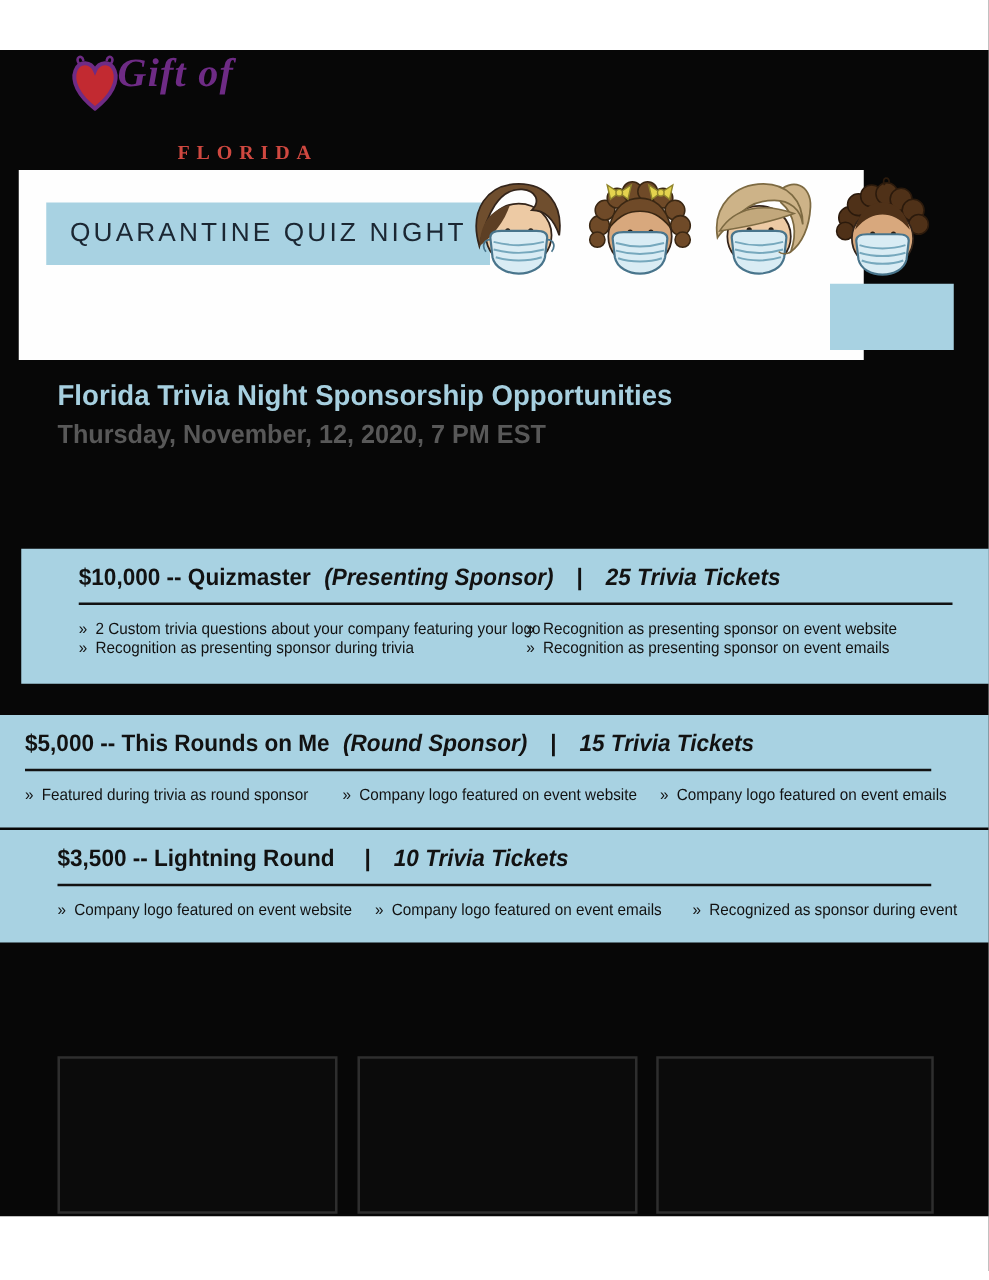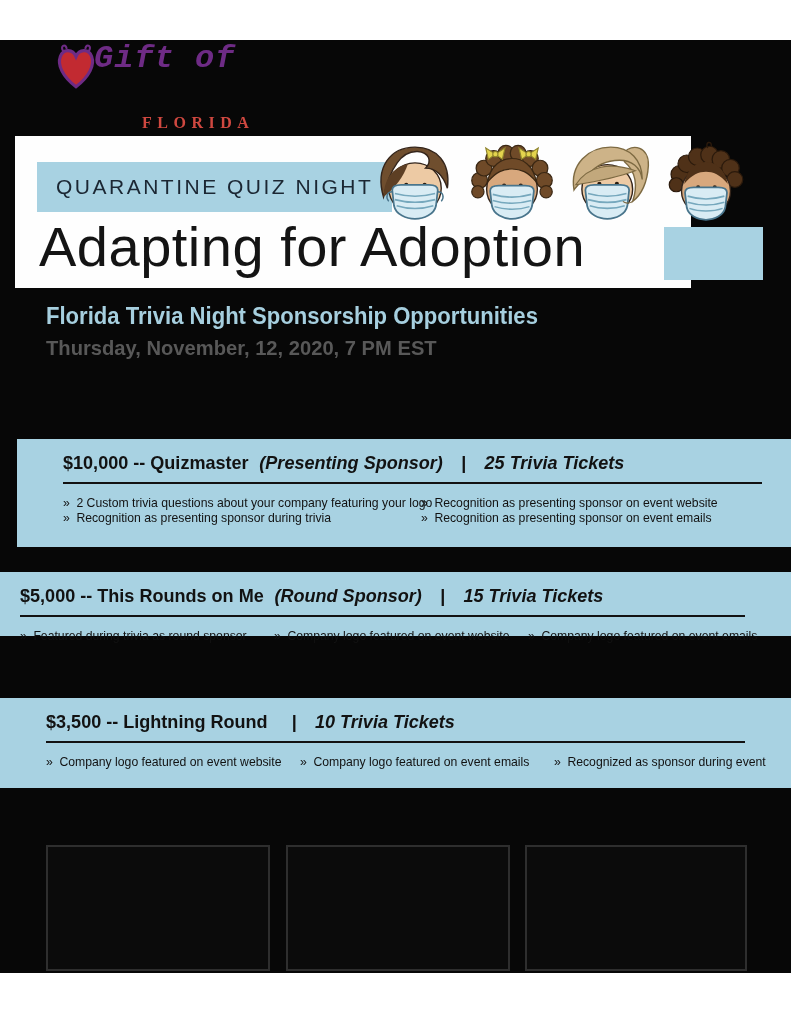--- a/index.html
+++ b/index.html
@@ -7,21 +7,21 @@
   html,body { margin:0; padding:0; }
   body {
     width:791px; height:1024px; position:relative; overflow:hidden;
     background:#ffffff; font-family:"Liberation Sans", sans-serif;
   }
   .black-bg { position:absolute; left:0; top:40px; width:791px; height:933px; background:#070707; }
 
   
   .logo { position:absolute; left:46px; top:44px; width:215px; height:92px; }
   .logo .heart { position:absolute; left:10px; top:0px; }
-  .logo .l1 { position:absolute; left:48px; top:-4px; font-family:Liberation Mono, monospace;
+  .logo .l1 { position:absolute; left:48px; top:-4px; font-family:Liberation Serif, serif;
               font-style:italic; font-size:32px; font-weight:700; color:#6e2b85; letter-spacing:1px; }
   .logo .l2 { position:absolute; left:0px; top:26px; font-family:"Liberation Serif", serif;
               font-size:47px; font-weight:700; color:#6e2b85; letter-spacing:-1px; line-height:1; }
   .logo .l3 { position:absolute; left:96px; top:70px; font-family:"Liberation Serif", serif;
               font-size:16px; font-weight:700; color:#cf4840; letter-spacing:5.5px; }
 
   
   .banner { position:absolute; left:15px; top:136px; width:676px; height:152px; background:#fefefe; }
   .kicker { position:absolute; left:22px; top:26px; height:50px; line-height:50px; padding:0 19px;
             background:var(--accent); color:#1b2733; font-size:21px; letter-spacing:2.5px; white-space:nowrap; }
@@ -33,22 +33,22 @@
 
   
   .intro-h   { position:absolute; left:46px; top:303px; font-size:23px; font-weight:700; color:#a6cfdf;
                transform:scaleX(0.96); transform-origin:0 50%; white-space:nowrap; }
   .intro-date{ position:absolute; left:46px; top:336px; font-size:21px; font-weight:700; color:#585858;
                transform:scaleX(0.96); transform-origin:0 50%; white-space:nowrap; }
 
   
   .band  { position:absolute; left:0; width:791px; background:var(--accent); padding:0 46px; }
   .band1 { top:439px; height:108px;margin-left:17px; }
-  .band2 { top:572px; height:64px;padding-left:20px; }
-  .band3 { top:698px; height:90px; }
+  .band2 { top:572px; height:90px;padding-left:20px; }
+  .band3 { top:664px; height:90px; }
   .tier-title { padding-top:13px; font-size:19px; color:var(--ink); white-space:nowrap;
                 transform:scaleX(0.95); transform-origin:0 50%; }
   .t-bold { font-weight:700; }
   .t-ital { font-weight:700; font-style:italic; margin-left:6px; }
   .t-div  { font-weight:700; margin:0 14px; }
   .t-tix  { font-weight:700; font-style:italic; }
   .rule   { height:2px; background:var(--ink); margin-top:8px; }
   .benefits { margin-top:11px; }
   .benefits.two   { display:grid; grid-auto-flow:column; grid-template-rows:auto auto;
                     grid-template-columns:358px auto; }
@@ -158,21 +158,20 @@
         <ellipse cx="50" cy="57" rx="28" ry="27" fill="#d8a87d" stroke="#33241a" stroke-width="1.6"></ellipse>
         <path d="M25 49 C29 31 39 24 50 24 C61 24 71 31 75 49 C66 38 58 35 50 35 C42 35 34 38 25 49 Z" fill="#4f3118"></path>
         <circle cx="41" cy="53" r="2.4" fill="#2b1d10"></circle>
           <circle cx="60" cy="53" r="2.4" fill="#2b1d10"></circle>
         <path d="M26 59 C26 55 30 53 36 53 L64 53 C70 53 74 55 74 59 L72 76 C70 85 60 90 50 90 C40 90 30 85 28 76 Z" fill="#d9ecf4" stroke="#49758c" stroke-width="2"></path>
         <path d="M29 63 C42 67 58 67 71 63 M29 70 C42 74 58 74 71 70 M31 77 C42 81 58 81 69 77" stroke="#76a8bd" stroke-width="1.8" fill="none"></path>
       </svg>
     </span>
   </div>
 
-  <div class="adapt">Adapting for Adoption</div>
   <div class="blue-sq"></div>
 </div>
 
 <div class="intro-h">Florida Trivia Night Sponsorship Opportunities</div>
 <div class="intro-date">Thursday, November, 12, 2020, 7 PM EST</div>
 
 <div class="band band1">
   <div class="tier-title">
     <span class="t-bold">$10,000 -- Quizmaster</span>
     <span class="t-ital">(Presenting Sponsor)</span>

